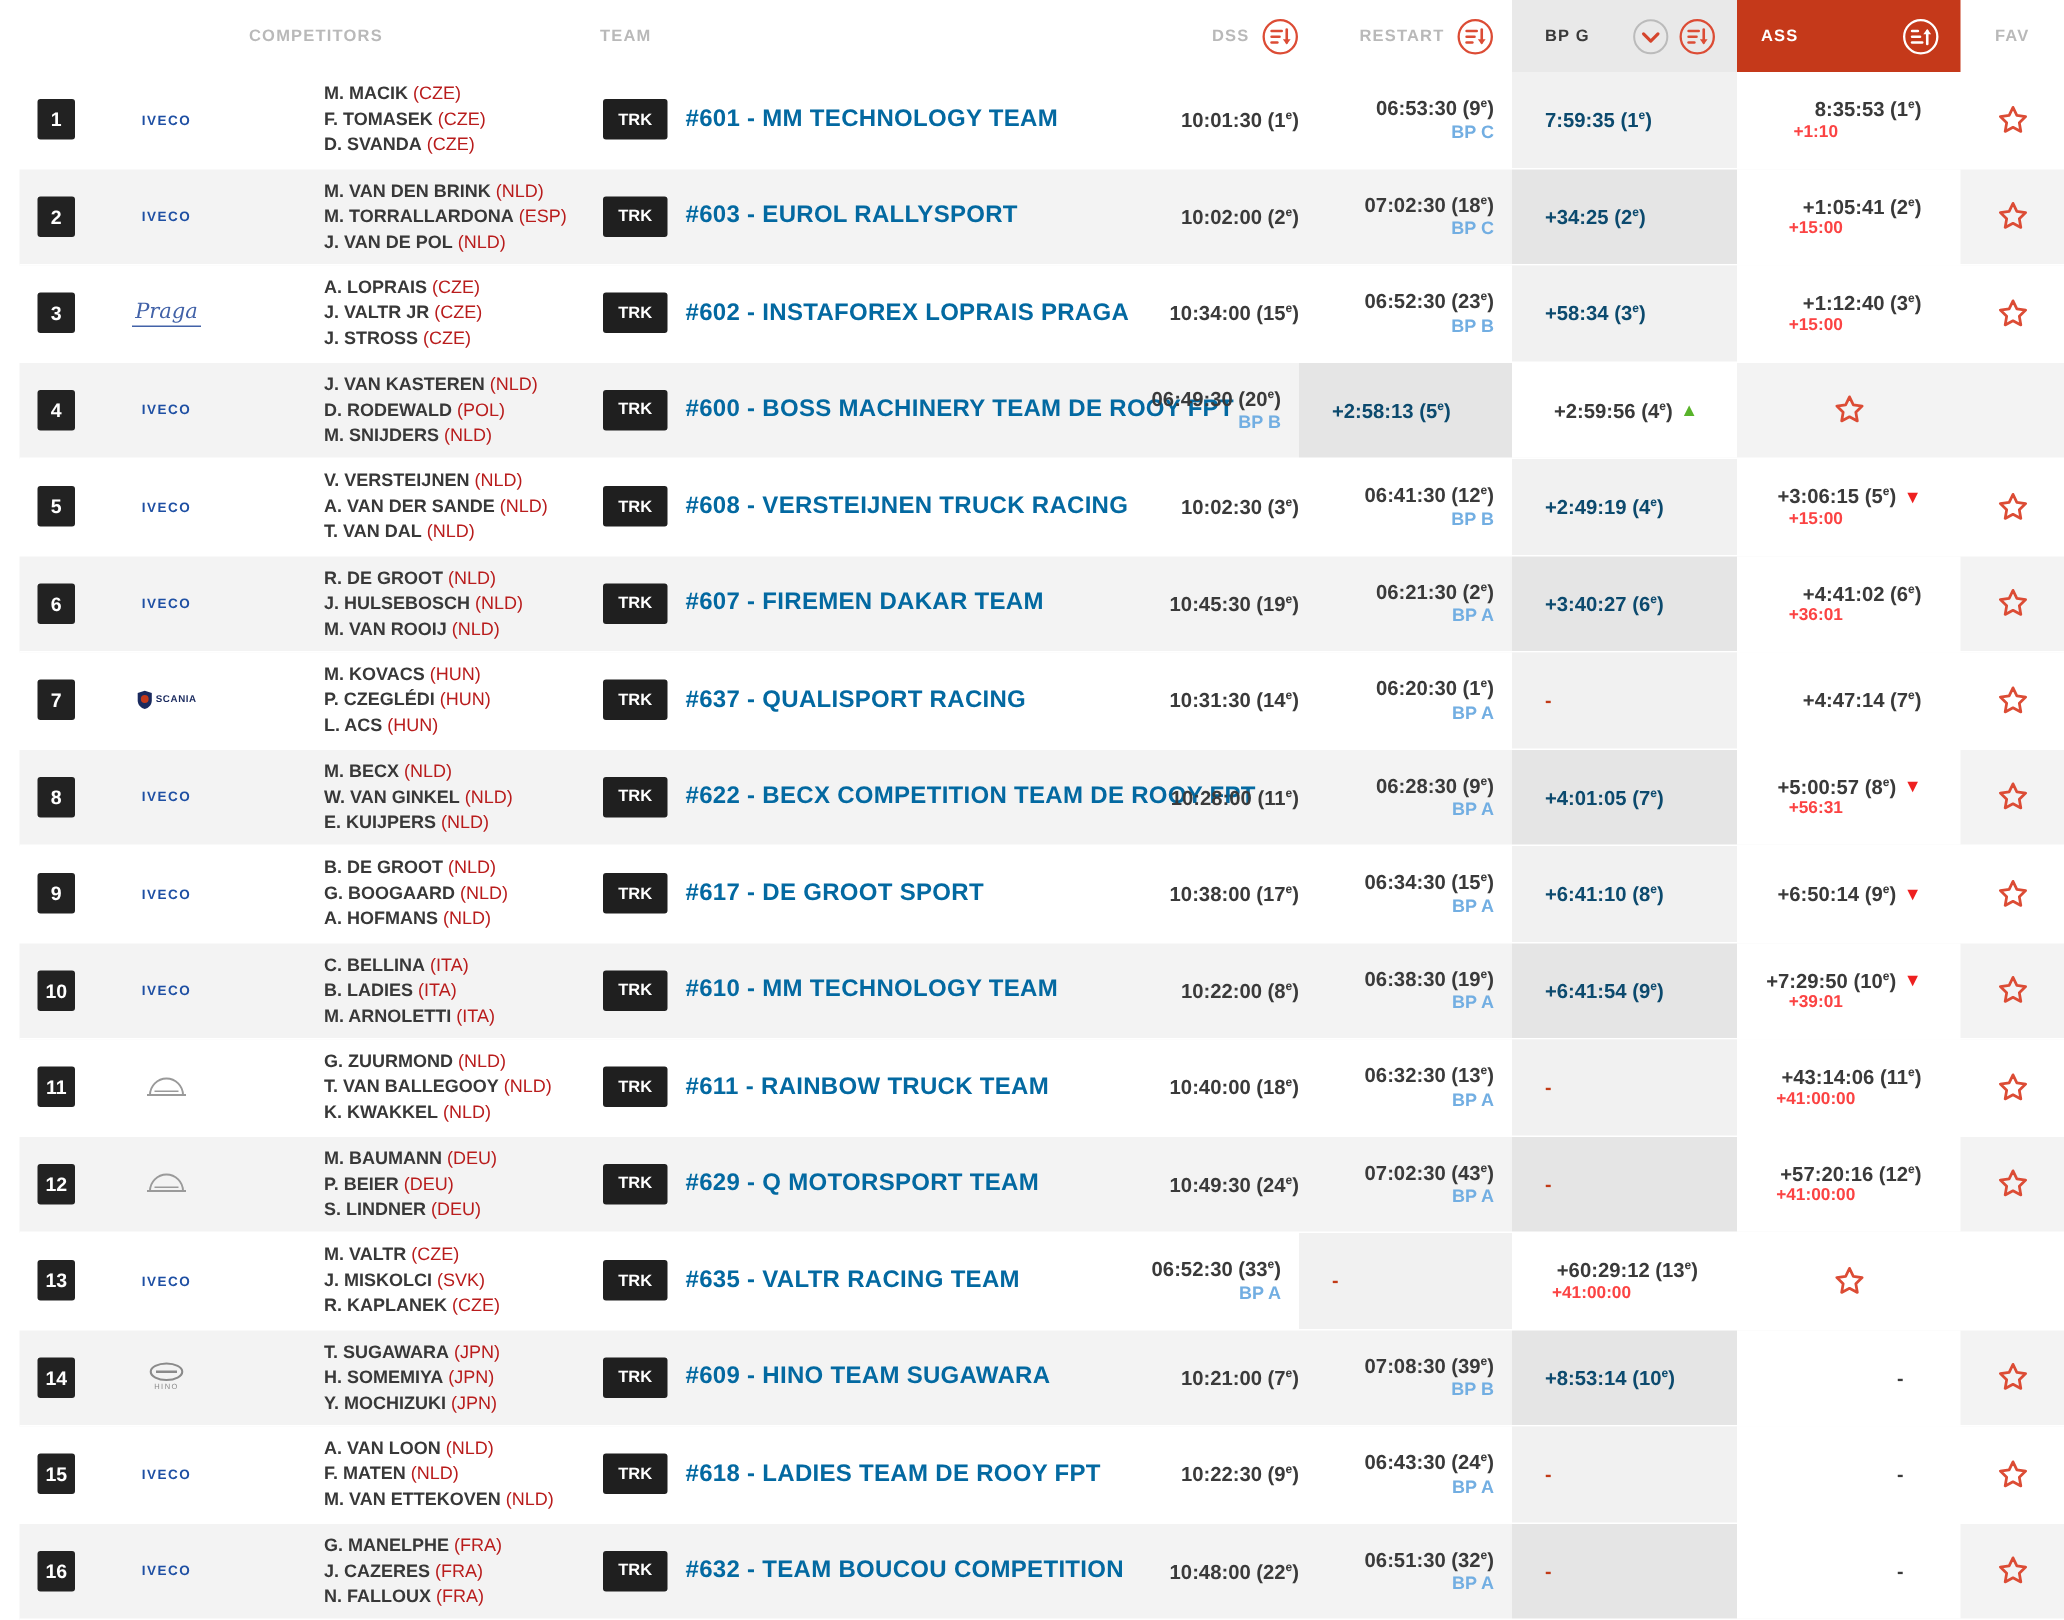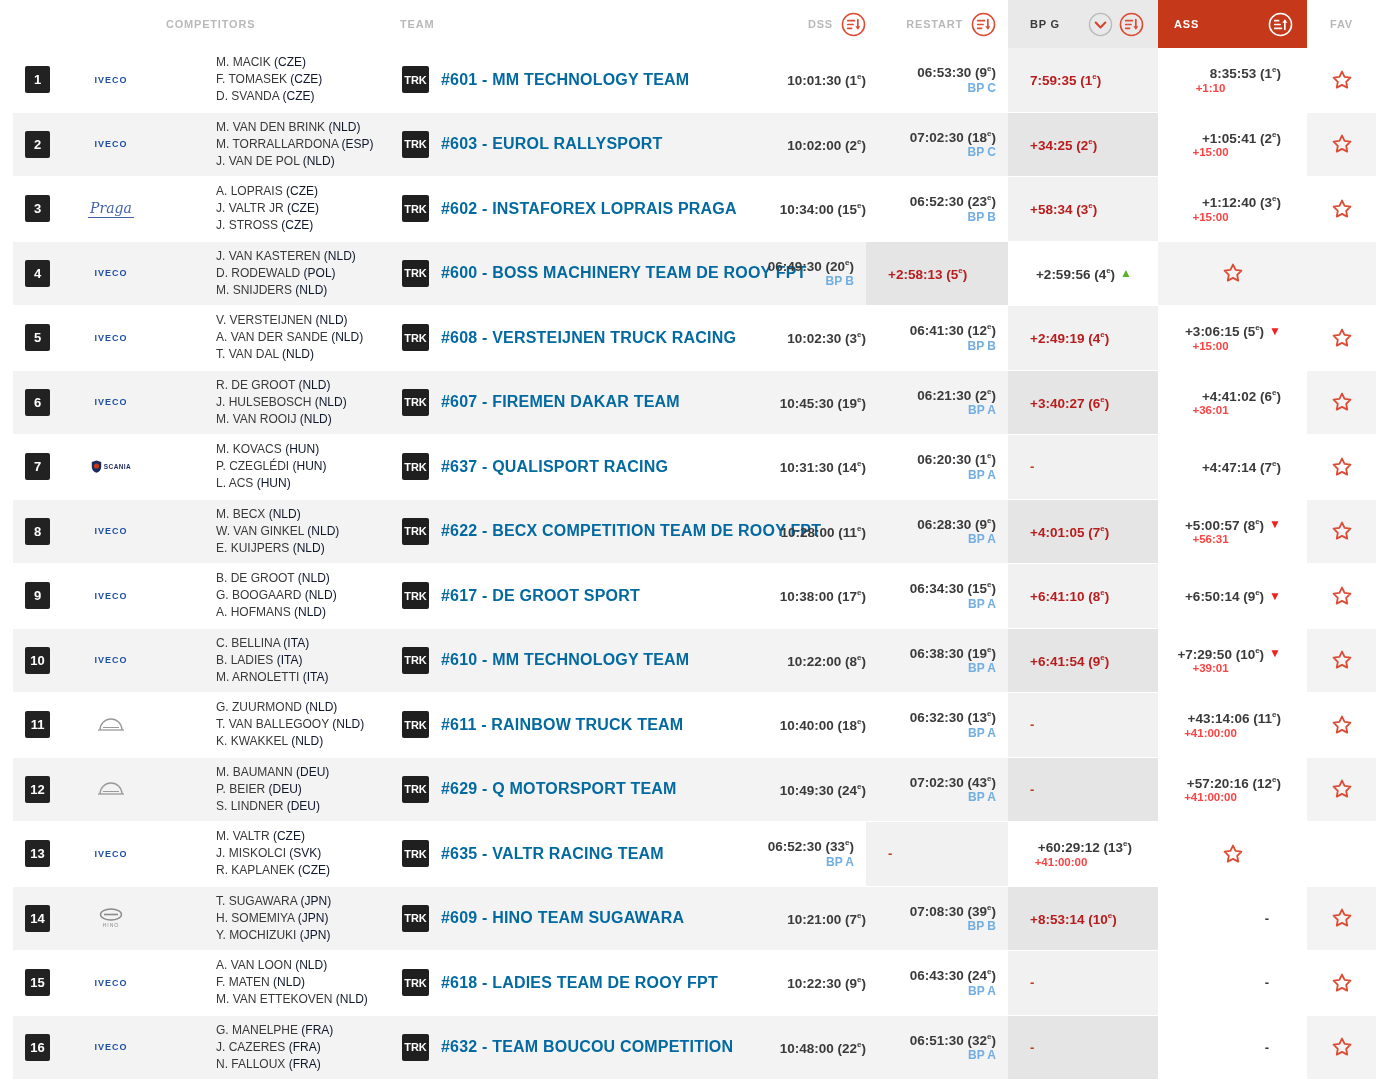--- a/index.html
+++ b/index.html
@@ -23,33 +23,33 @@
   
   .row { height:64.5px; border-bottom:1px solid #fff; }
   .row.alt { background:#f3f3f3; }
   .cell { display:flex; align-items:center; }
   .c-pos { padding-left:12px; }
   .posbadge { width:25px; height:27px; background:#222; color:#fff; border-radius:2px;
     display:flex; align-items:center; justify-content:center; font-size:13px; font-weight:bold; }
   .c-brand { justify-content:center; }
   .c-crew { flex-direction:column; align-items:flex-start; justify-content:center; padding-left:2px; }
   .crewline { font-size:12px; line-height:17px; white-space:nowrap; }
-  .crewline .nm { font-weight:normal; color:#383838;padding-left:48px; }
-  .crewline .nat { color:#0f172a; font-weight:400; }
+  .crewline .nm { font-weight:bold; color:#383838;padding-left:48px; }
+  .crewline .nat { color:#b91c1c; font-weight:400; }
   .c-team { gap:12px; padding-left:2px; }
-  .trkbadge { width:27px; height:27px; background:#1f1f1f; color:#fff; border-radius:2px;
+  .trkbadge { width:43px; height:27px; background:#1f1f1f; color:#fff; border-radius:2px;
     display:flex; align-items:center; justify-content:center; font-size:11px; font-weight:bold; flex:none; }
   .teamname { font-size:16px; font-weight:bold; color:#0369a1; letter-spacing:.2px; white-space:nowrap; }
   .time { font-size:13.5px; font-weight:bold; color:#3a3a3a; white-space:nowrap; }
   .time sup { font-size:8px; }
   .c-dss { justify-content:flex-end; }
   .c-restart { flex-direction:column; align-items:flex-end; justify-content:center; padding-right:12px; }
   .bptag { font-size:12px; font-weight:bold; color:#72aee2; line-height:16px; }
   .c-bpg { background:rgba(0,0,0,0.055); padding-left:22px; }
-  .bpgtime { color:#b91c1c; }
+  .bpgtime { color:#0c4a6e; }
   .dash-red { color:#c23a16; font-weight:bold; font-size:13px; }
   .c-ass { background:#fff; flex-direction:column; align-items:flex-end; justify-content:center; padding-right:26px; }
   .row.alt .c-ass { background:#fff; }
   .assline { display:flex; align-items:center; gap:5px;text-align:right; }
   .pen { font-size:11.5px; font-weight:600; color:#fb4343; line-height:14px; align-self:center; margin-right:18px; }
   .trend { font-size:12px; line-height:12px; }
   .trend.up { color:#58b32a; }
   .trend.down { color:#ee2020; }
   .dash-dark { color:#3a3a3a; font-weight:bold; font-size:13px; padding-right:12px; }
   .c-fav { justify-content:center; }

